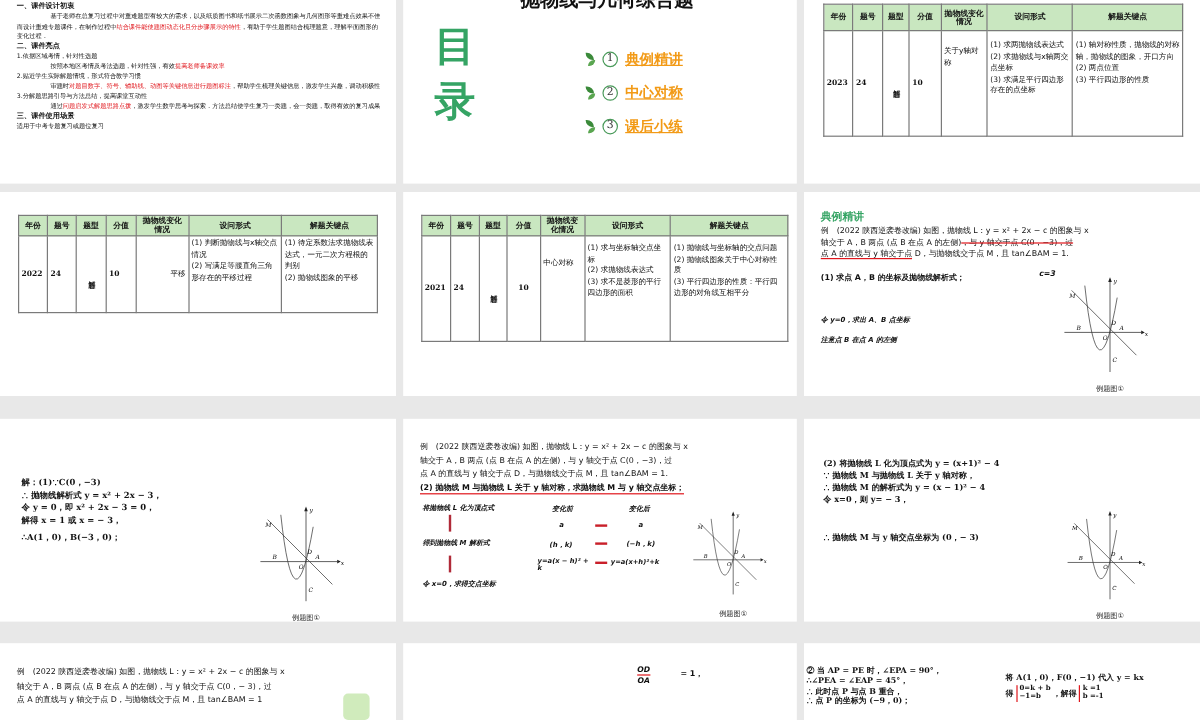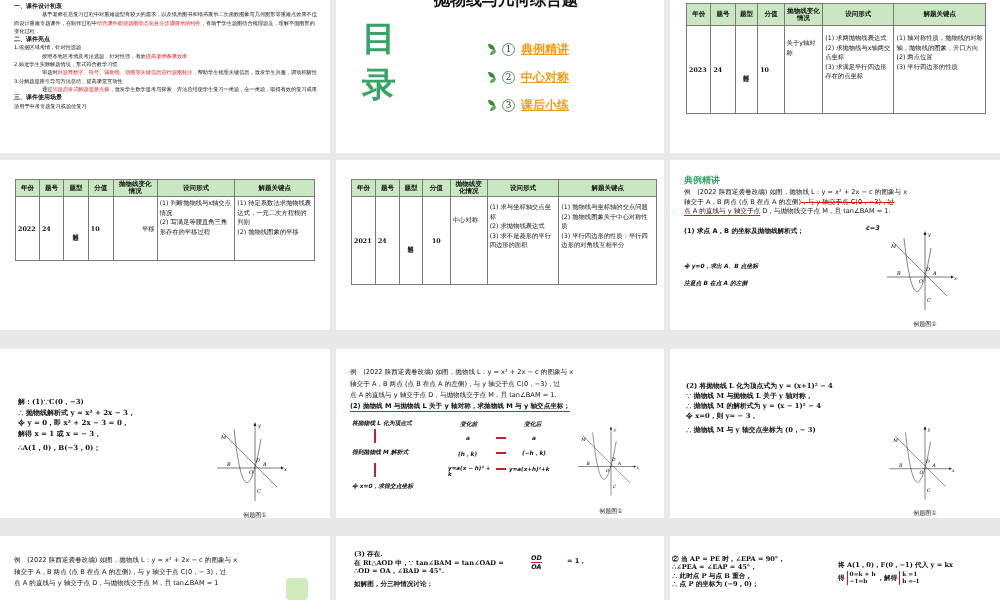--- a/index.html
+++ b/index.html
@@ -296,21 +296,21 @@
     <div class="figcap">例题图①</div>
   </div>
 </div>
 
 <div class="slide c2 r2">
   <div class="para red" style="left:16px;top:32px;font-size:6.8px;line-height:10px;font-weight:bold;font-family:'DejaVu Serif',serif;">
     <div>(2) 将抛物线 L 化为顶点式为 y = (x+1)² − 4</div>
     <div>∵ 抛物线 M 与抛物线 L 关于 y 轴对称，</div>
     <div>∴ 抛物线 M 的解析式为 y = (x − 1)² − 4</div>
     <div>令 x=0，则 y= − 3，</div>
-    <div style="margin-top:4px;">∴ 抛物线 M 与 y 轴交点坐标为 (0，− 3)</div>
+    <div style="margin-top:22px;">∴ 抛物线 M 与 y 轴交点坐标为 (0，− 3)</div>
   </div>
   <div class="figure" style="left:215px;top:76px;width:80px;height:92px;">
     <svg width="80" height="80" viewBox="0 0 80 86">
       <line x1="2" y1="47" x2="66" y2="47" stroke="#222" stroke-width="0.6"></line>
       <polygon points="66,45.5 69,47 66,48.5" fill="#222"></polygon>
       <line x1="40" y1="80" x2="40" y2="3" stroke="#222" stroke-width="0.6"></line>
       <polygon points="38.5,5 40,1 41.5,5" fill="#222"></polygon>
       <path d="M19,8 Q30,110 46,18" fill="none" stroke="#333" stroke-width="0.6"></path>
       <line x1="8" y1="12" x2="62" y2="66" stroke="#333" stroke-width="0.6"></line>
       <text x="69" y="50" font-size="5" font-style="italic">x</text>
@@ -329,26 +329,20 @@
 <div class="slide c0 r3">
   <div class="para" style="left:14px;top:19px;width:310px;font-size:6.6px;line-height:11.5px;">
     <div>例　(2022 陕西逆袭卷改编) 如图，抛物线 L：y = x² + 2x − c 的图象与 x</div>
     <div>轴交于 A，B 两点 (点 B 在点 A 的左侧)，与 y 轴交于点 C(0，− 3)，过</div>
     <div>点 A 的直线与 y 轴交于点 D，与抛物线交于点 M，且 tan∠BAM = 1</div>
   </div>
   <div class="btn-sticker" style="left:286px;top:42px;"></div>
 </div>
 
 <div class="slide c1 r3">
-  <div class="para red" style="left:18px;top:14px;font-size:6.6px;line-height:8.5px;font-weight:bold;font-family:'DejaVu Serif',serif;">
-    <div>(3) 存在.</div>
-    <div><span>在 Rt△AOD 中，∵ tan∠BAM = tan∠OAD =</span></div>
-    <div>∴OD = OA，∠BAD = 45°.</div>
-    <div style="margin-top:4px;">如解图，分三种情况讨论：</div>
-  </div>
   <div class="para red" style="left:195px;top:18px;font-size:6.4px;font-weight:bold;font-style:italic;text-align:center;line-height:8px;">
     <div style="border-bottom:1px solid #e0161c;">OD</div>
     <div>OA</div>
   </div>
   <div class="para red" style="left:231px;top:21px;font-size:6.6px;font-weight:bold;">= 1，</div>
 </div>
 
 <div class="slide c2 r3">
   <div class="para red" style="left:2px;top:19px;font-size:6.6px;line-height:8.4px;font-weight:bold;font-family:'DejaVu Serif',serif;">
     <div>② 当 AP = PE 时，∠EPA = 90°，</div>

